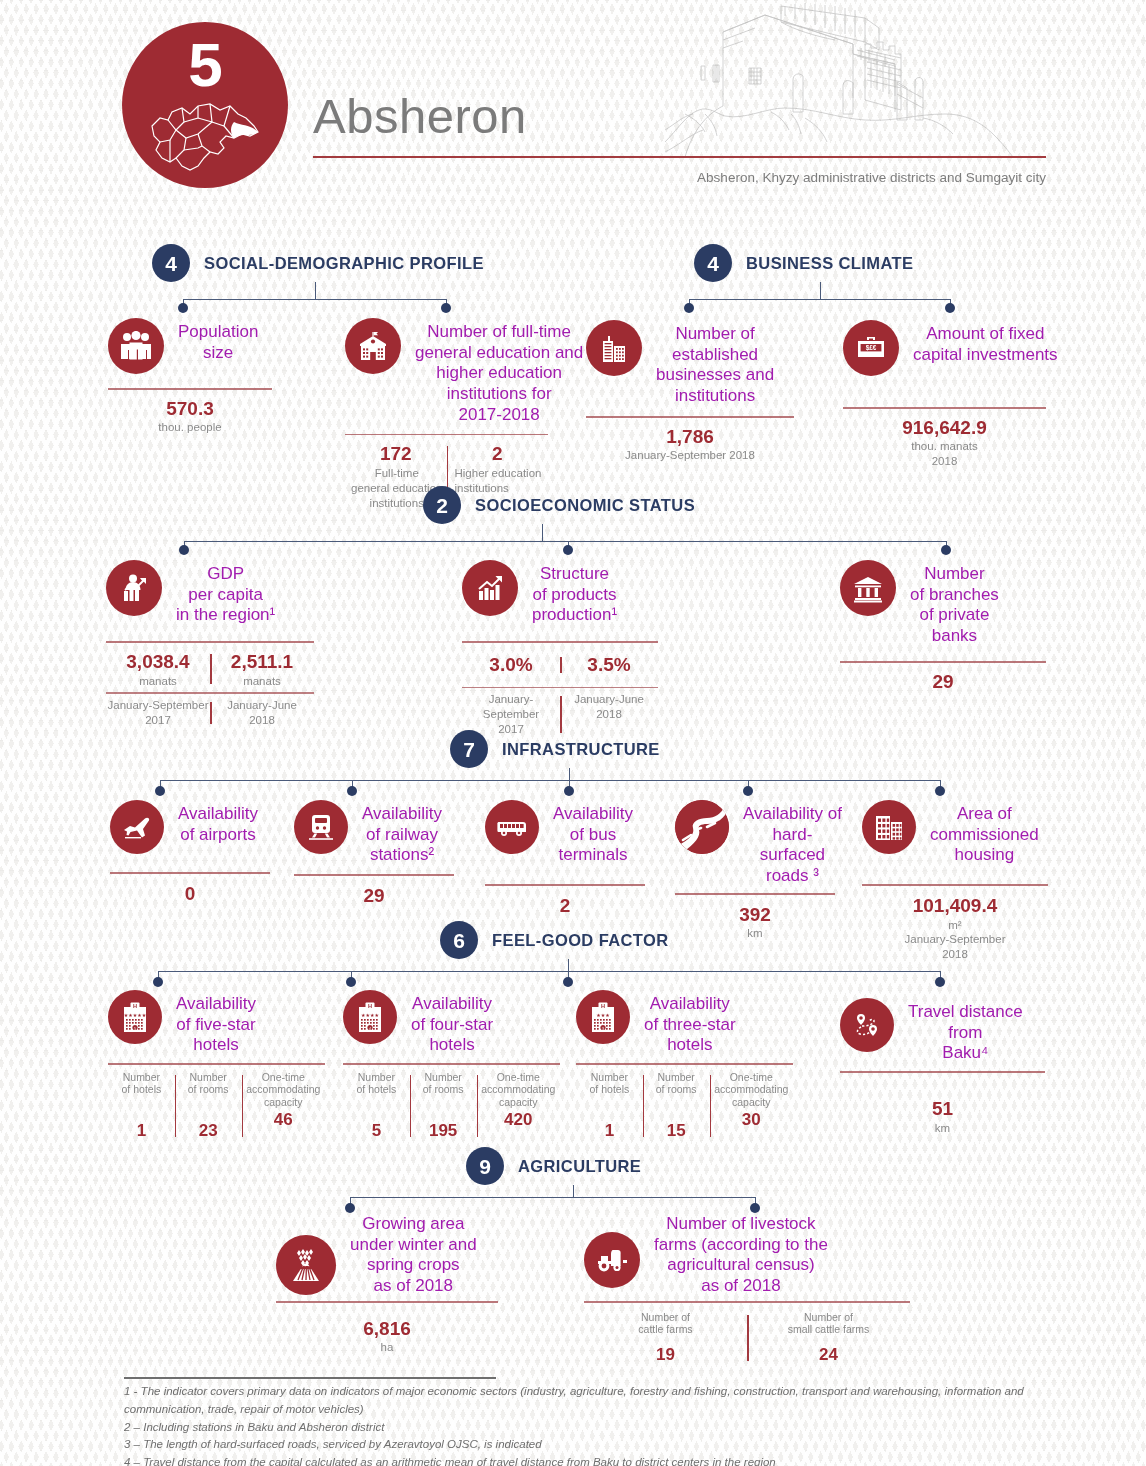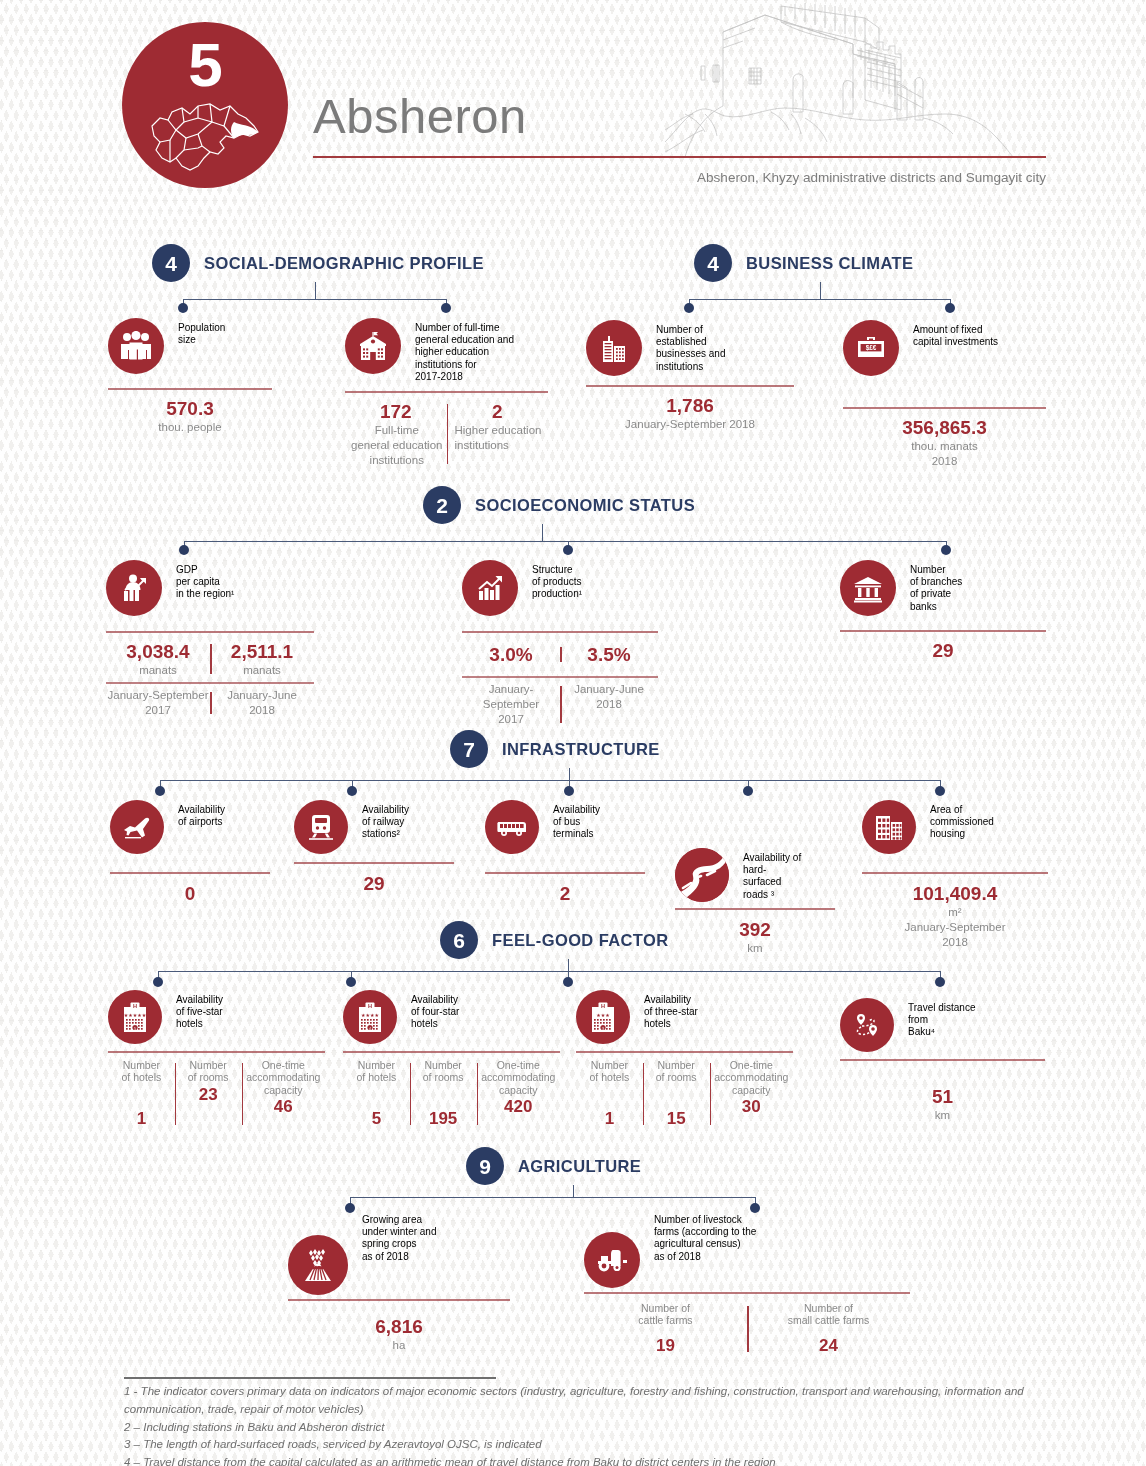--- a/index.html
+++ b/index.html
@@ -58,21 +58,21 @@
 
   
   .m{ position:absolute; }
   .m-top{ display:flex; align-items:flex-start; }
   .ic{
     border-radius:50%; background:#9e2b33; flex:0 0 auto;
     display:flex; align-items:center; justify-content:center; color:#fff;
     position:relative;
   }
   .ic svg{ display:block; }
-  .m-lab{ font-size:10px; color:#000000; line-height:1.22; padding-top:4px; }
+  .m-lab{ font-size:17px; color:#a21caf; line-height:1.22; padding-top:4px;text-align:center; }
   .m-rule{ height:1.6px; background:#a34a4e; opacity:.75; }
   .m-rule2{ height:1.4px; background:#a34a4e; opacity:.7; }
   .vals{ display:flex; }
   .val{ flex:1; text-align:center; position:relative; }
   .val + .val::before{
     content:""; position:absolute; left:0; top:4px; bottom:4px; width:1.5px; background:#a3393f;
   }
   .num{ font-size:19px; font-weight:bold; color:#9e2b33; line-height:1.25; }
   .num.sm{ font-size:17px; }
   .unit{ font-size:11.5px; color:#8a8a8a; line-height:1.3; }
@@ -302,21 +302,21 @@
           <rect x="6.6" y="11" width="20.8" height="7.4" fill="#9e2b33"></rect>
           <text x="17" y="17.2" font-size="6.4" font-family="Liberation Sans, sans-serif" font-weight="bold" fill="#ffffff" text-anchor="middle">$£€</text>
         </svg>
       </div>
       <div class="m-lab" style="margin-left:14px;white-space:pre-line;">Amount of fixed
 capital investments</div>
     </div>
     <div class="m-rule" style="margin-top:31px;width:203px;"></div>
     <div class="vals" style="margin-top:7px;width:203px;">
       <div class="val">
-        <div class="num">356,865.3</div>
+        <div class="num">916,642.9</div>
         <div class="unit" style="white-space:pre-line;">thou. manats
 2018</div>
       </div>
     </div>
   </div>
 
   <div class="sec" style="left:423px; top:486px;">
     <div class="sec-badge">2</div>
     <div class="sec-title">SOCIOECONOMIC STATUS</div>
   </div>
@@ -514,21 +514,21 @@
 terminals</div>
     </div>
     <div class="m-rule" style="margin-top:18px;width:160px;"></div>
     <div class="vals" style="margin-top:8px;width:160px;">
       <div class="val">
         <div class="num">2</div>
       </div>
     </div>
   </div>
 
-  <div class="m" style="left:675px; top:800px; width:175px;margin-top:48px;">
+  <div class="m" style="left:675px; top:800px; width:175px;">
     <div class="m-top">
       <div class="ic" style="width:54px;height:54px;overflow:hidden;">
         <svg viewBox="0 0 54 54" width="54" height="54">
           <circle cx="27" cy="27" r="27" fill="#9e2b33"></circle>
           <path d="M2 46 C14 40 20 34 18 28 C16 22 24 18 32 18 C40 18 46 14 50 6 L54 8 C50 18 42 24 32 24 C26 24 22 26 24 30 C26 36 20 44 8 52 z" fill="#fff"></path>
           <g stroke="#fff" stroke-width="2.6" stroke-linecap="round">
             <path d="M8 40 L16 35"></path>
               <path d="M20 30 L26 28"></path>
               <path d="M32 27 L40 23"></path>
               <path d="M44 19 L49 13"></path>
@@ -658,21 +658,21 @@
     <div class="m-rule" style="margin-top:7px;width:217px;"></div>
     <div class="vals" style="margin-top:6px;width:217px;">
       <div class="val">
         <div class="sublab" style="white-space:pre-line;">Number
 of hotels</div>
         <div class="num sm" style="margin-top:24px;">1</div>
       </div>
       <div class="val">
         <div class="sublab" style="white-space:pre-line;">Number
 of rooms</div>
-        <div class="num sm" style="">23</div>
+        <div class="num sm" style="margin-top:24px;">23</div>
       </div>
       <div class="val" style="flex:1.25;">
         <div class="sublab" style="white-space:pre-line;">One-time
 accommodating
 capacity</div>
         <div class="num sm">46</div>
       </div>
     </div>
   </div>
 
@@ -825,21 +825,21 @@
   </div>
   <div class="conn" style="left:0; top:1185px; width:1146px; height:32px;">
     <div class="stem" style="left:573px; top:0; height:12px;"></div>
     <div class="bar" style="left:350px; top:12px; width:406px;"></div>
     <div class="drop" style="left:350px; top:12px; height:10px;"></div>
     <div class="drop" style="left:755px; top:12px; height:10px;"></div>
     <div class="dot" style="left:345px; top:18px;"></div>
     <div class="dot" style="left:750px; top:18px;"></div>
   </div>
 
-  <div class="m" style="left:288px; top:1210px; width:240px;">
+  <div class="m" style="left:276px; top:1210px; width:240px;">
     <div class="m-top" style="align-items:flex-start;">
       <div class="ic" style="width:60px;height:60px;margin-top:25px;">
         <svg viewBox="0 0 34 36" width="34" height="36" fill="#fff">
           <g>
             <path d="M10 3 l2 3 -2 3 -2-3 z M14 2 l2 3 -2 3 -2-3 z M18 3 l2 3 -2 3 -2-3 z M22 2 l2 3 -2 3 -2-3 z"></path>
             <path d="M12 8 l2 3 -2 3 -2-3 z M16 7 l2 3 -2 3 -2-3 z M20 8 l2 3 -2 3 -2-3 z"></path>
             <path d="M14 13 l2 3 -2 3 -2-3 z M18 13 l2 3 -2 3 -2-3 z"></path>
           </g>
           <path d="M4 34 L15 17 h4 L30 34 z" fill="#fff"></path>
           <g stroke="#9e2b33" stroke-width="1.3">

